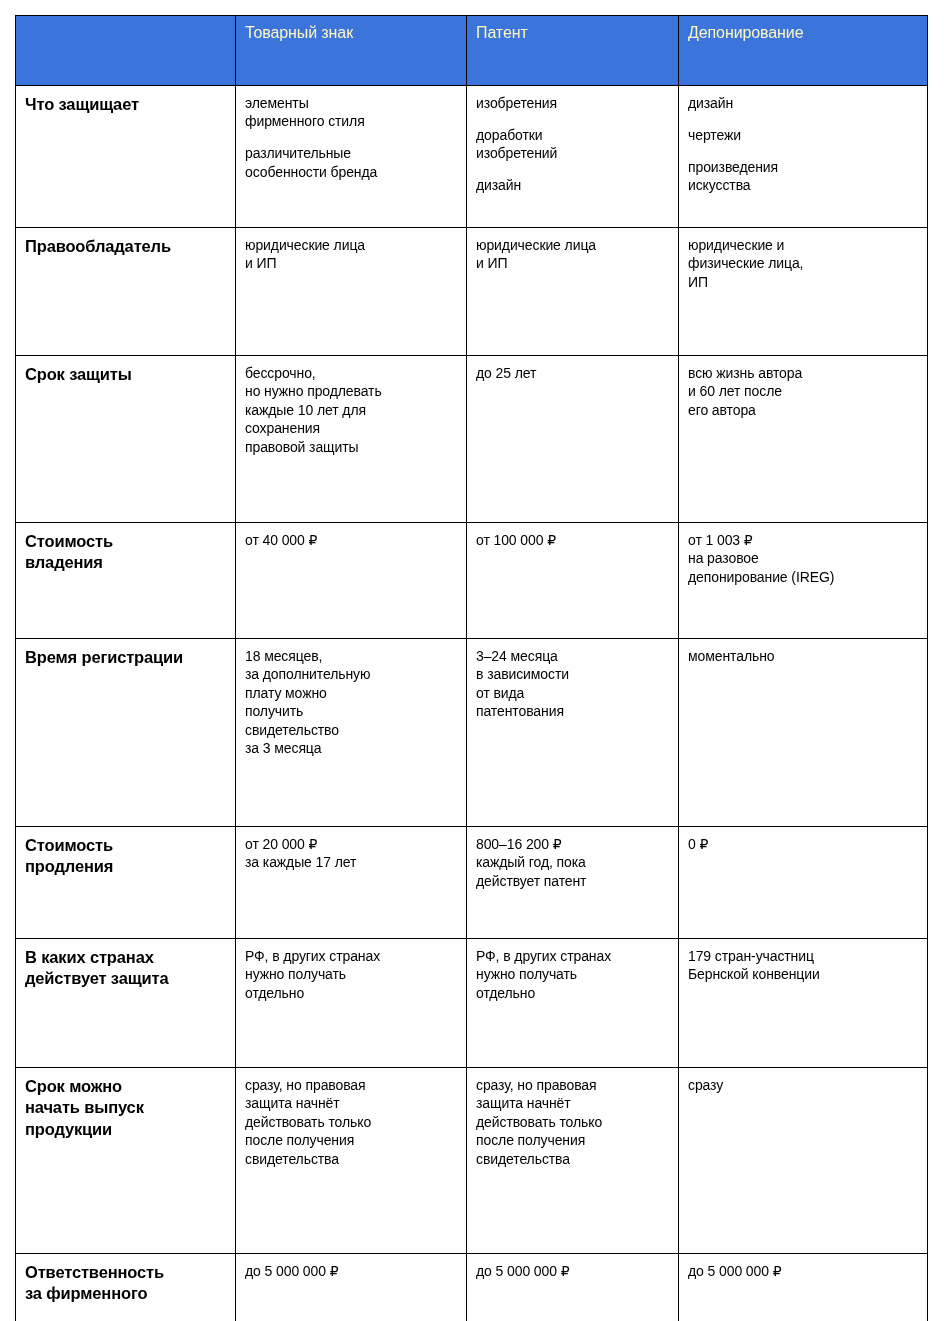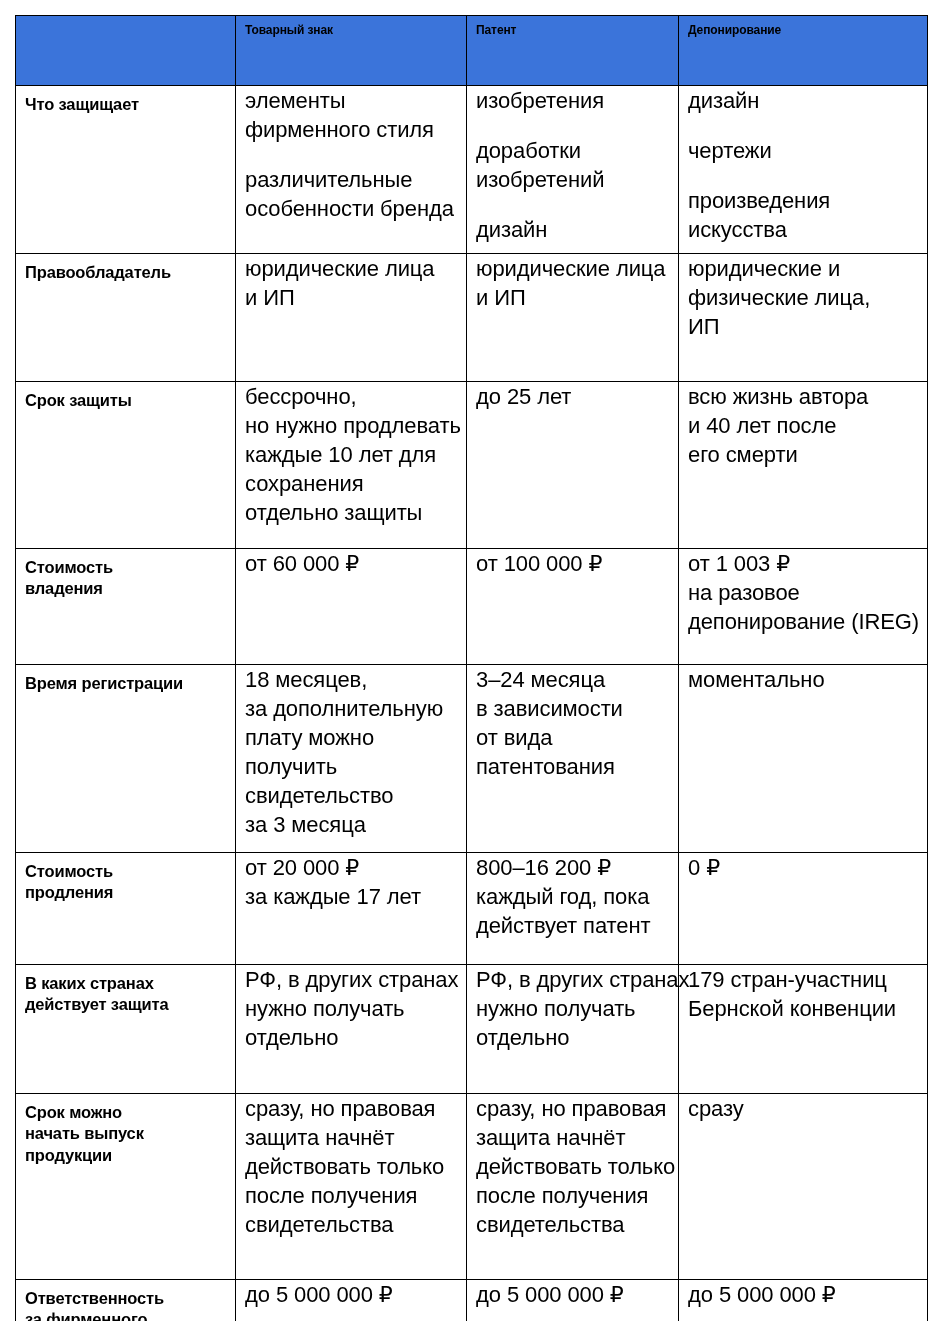--- a/index.html
+++ b/index.html
@@ -42,23 +42,23 @@
     box-sizing: border-box;
   }
 
   
   thead tr {
     background: #3b74da;
   }
   thead th {
     background: #3b74da;
     border-color: #13294b;
-    color: #000000;
-    font-weight: bold;
-    font-size: 12px;
+    color: #fef9c3;
+    font-weight: normal;
+    font-size: 16px;
     line-height: 1.25;
     height: 70px;
     vertical-align: bottom;
     padding-bottom: 9px;
     text-align: left;
     letter-spacing: -0.1px;
   }
   thead th.corner {
     background: #3b74da;
   }
@@ -67,24 +67,24 @@
   tbody th.rowhead {
     font-weight: bold;
     font-size: 16.5px;
     line-height: 1.30;
     text-align: left;
     letter-spacing: -0.15px;
     padding-top: 8px;
   }
   tbody td.cell {
     font-weight: normal;
-    font-size: 22px;
+    font-size: 14px;
     line-height: 1.32;
     letter-spacing: -0.1px;
-    padding-top: 0;
+    padding-top: 8px;
   }
   .line {
     display: block;
     white-space: nowrap;
   }
   
   .para {
     display: block;
     margin-top: 0.95em;
   }
@@ -189,44 +189,44 @@
         <tr class="r2">
           <th class="rowhead">
             <span class="line">Срок защиты</span>
           </th>
           <td class="cell">
             <span class="para">
               <span class="line">бессрочно,</span>
               <span class="line">но нужно продлевать</span>
               <span class="line">каждые 10 лет для</span>
               <span class="line">сохранения</span>
-              <span class="line">отдельно защиты</span>
+              <span class="line">правовой защиты</span>
             </span>
           </td>
           <td class="cell">
             <span class="para">
               <span class="line">до 25 лет</span>
             </span>
           </td>
           <td class="cell">
             <span class="para">
               <span class="line">всю жизнь автора</span>
-              <span class="line">и 40 лет после</span>
-              <span class="line">его смерти</span>
+              <span class="line">и 60 лет после</span>
+              <span class="line">его автора</span>
             </span>
           </td>
         </tr>
         <tr class="r3">
           <th class="rowhead">
             <span class="line">Стоимость</span>
             <span class="line">владения</span>
           </th>
           <td class="cell">
             <span class="para">
-              <span class="line">от 60 000 ₽</span>
+              <span class="line">от 40 000 ₽</span>
             </span>
           </td>
           <td class="cell">
             <span class="para">
               <span class="line">от 100 000  ₽</span>
             </span>
           </td>
           <td class="cell">
             <span class="para">
               <span class="line">от 1 003  ₽</span>

